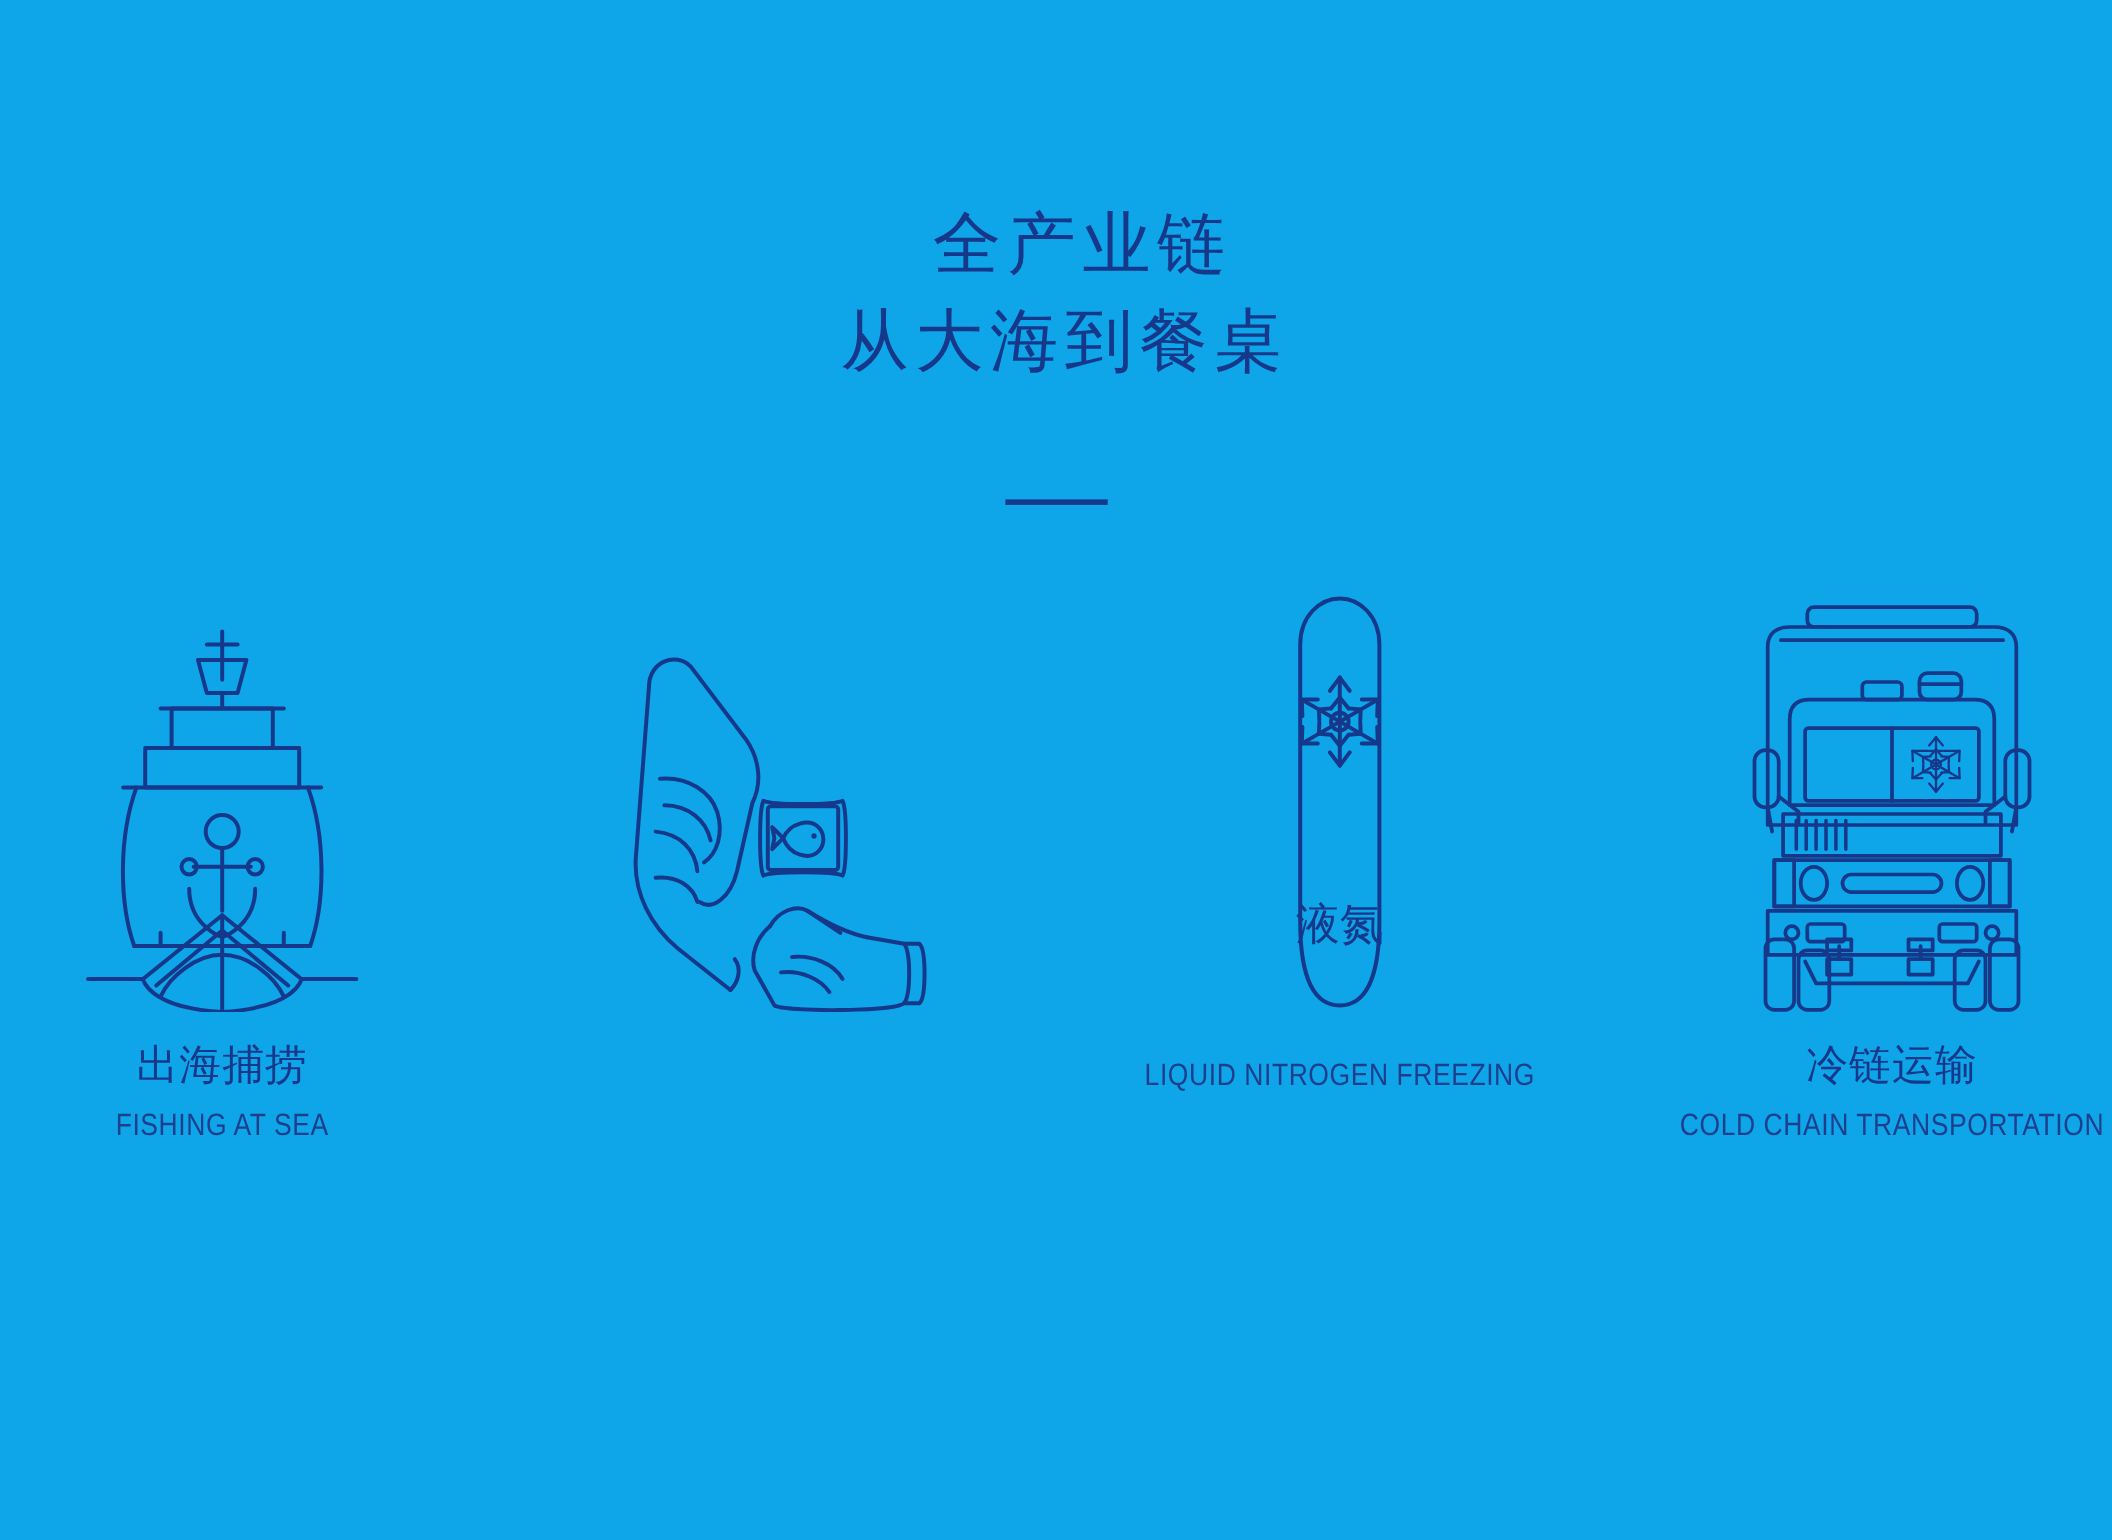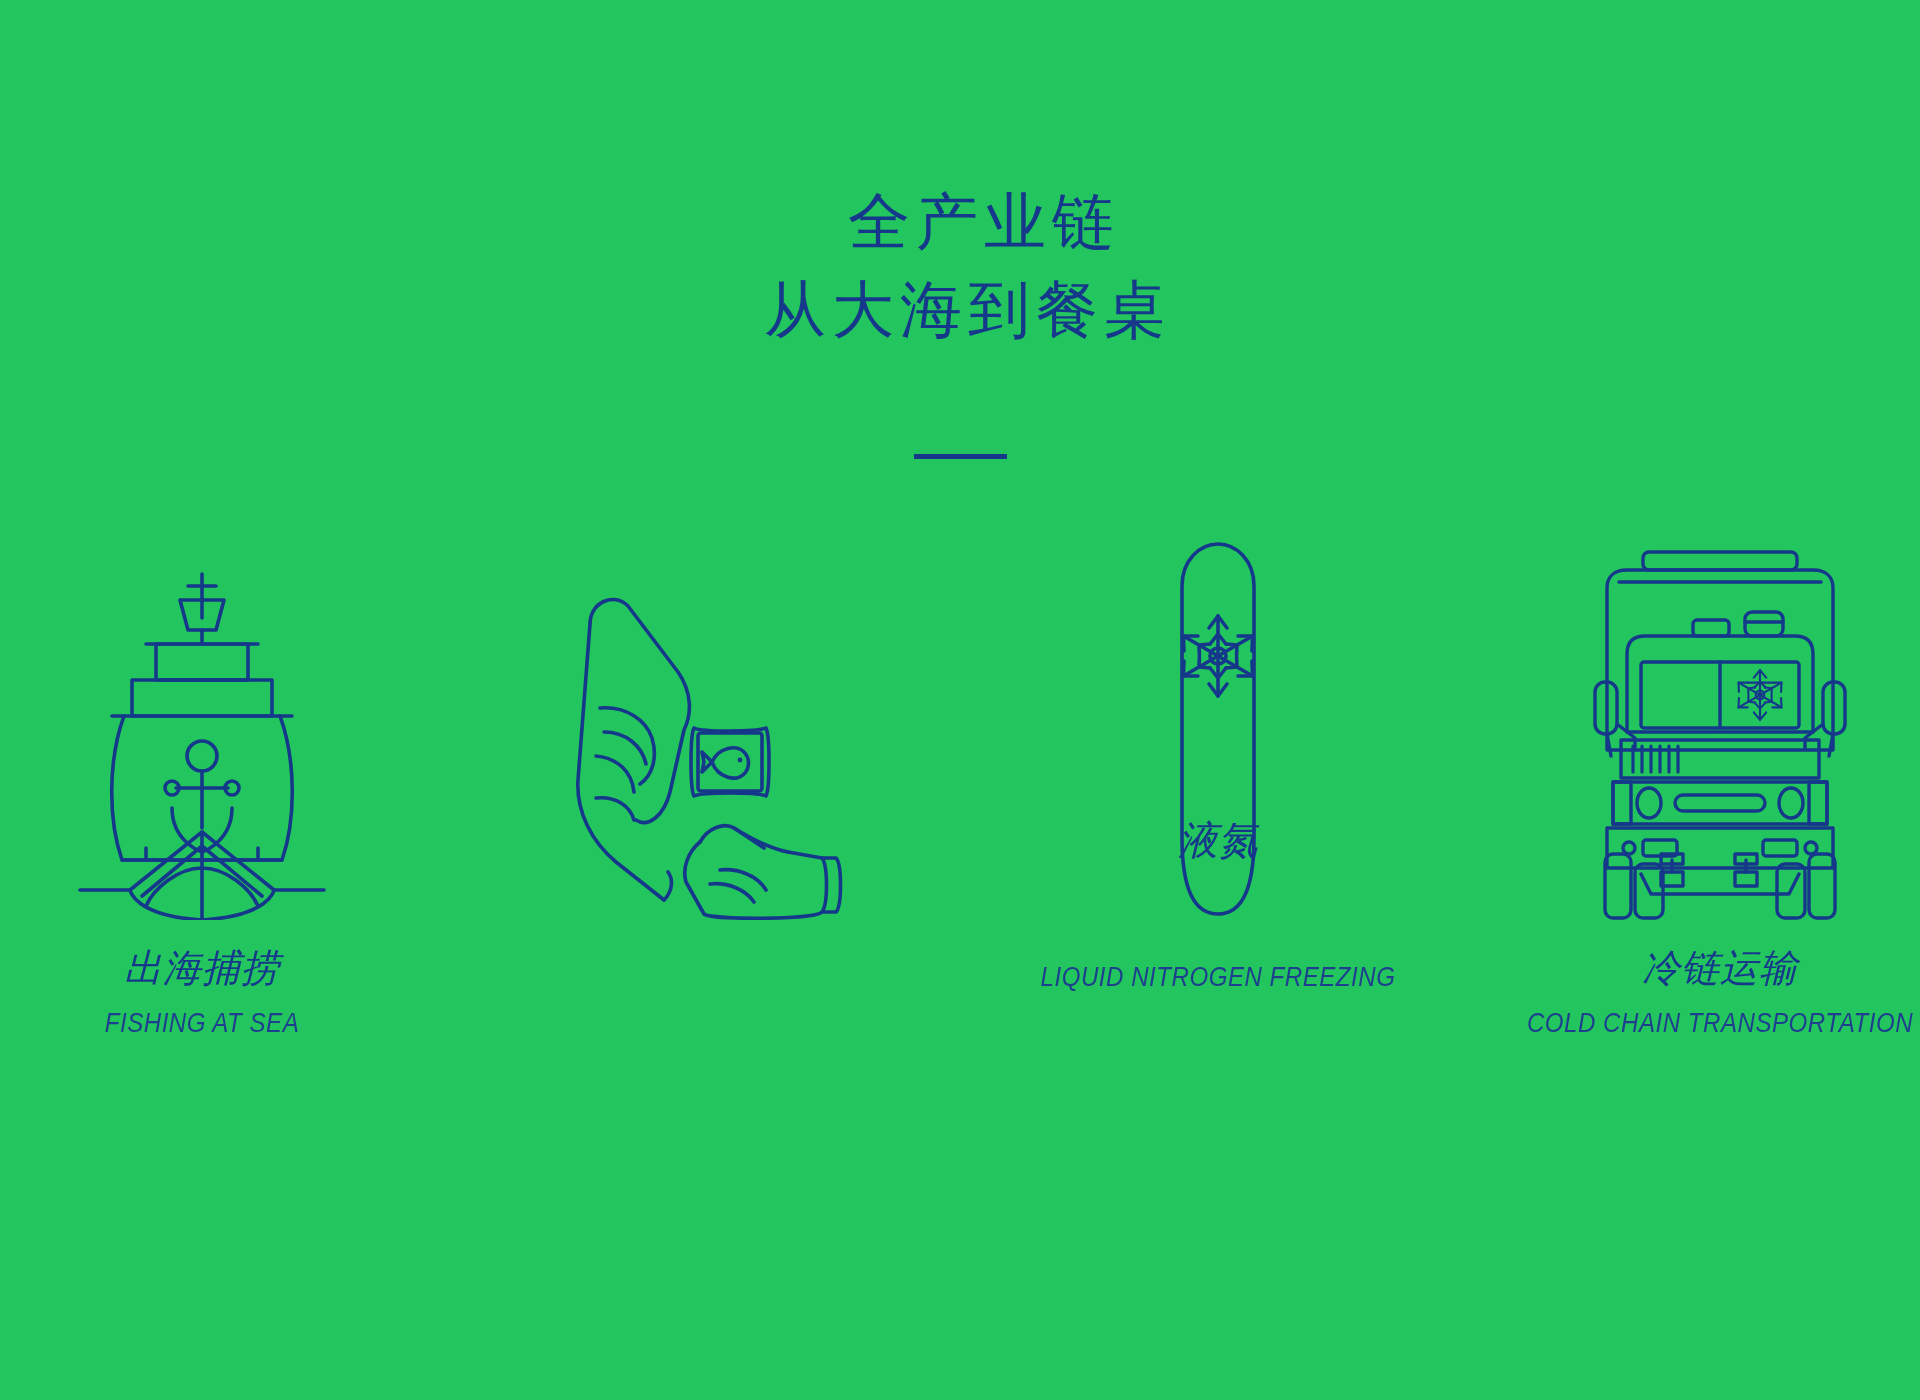--- a/index.html
+++ b/index.html
@@ -13,21 +13,21 @@
     background: #45b5dd;
     font-family: "Liberation Sans", "DejaVu Sans", sans-serif;
     overflow: hidden;
     position: relative;
   }
   .stage {
     position: absolute;
     inset: 0;
     width: 1920px;
     height: 1400px;
-    background: #22c55e;
+    background: #0ea5e9;
   }
 
   
   .heading {
     position: absolute;
     top: 178px;
     left: 0;
     width: 1920px;
     text-align: center;
   }
@@ -67,21 +67,20 @@
     width: 1920px;
     height: 620px;
     display: flex;
     align-items: flex-start;
   }
   .col {
     flex: 1 1 0;
     display: flex;
     flex-direction: column;
     align-items: center;
-    font-style: italic;
   }
   .icon-box {
     height: 400px;
     display: flex;
     align-items: flex-end;
     justify-content: center;
   }
   .icon-box svg { display: block; }
 
   .labels {

